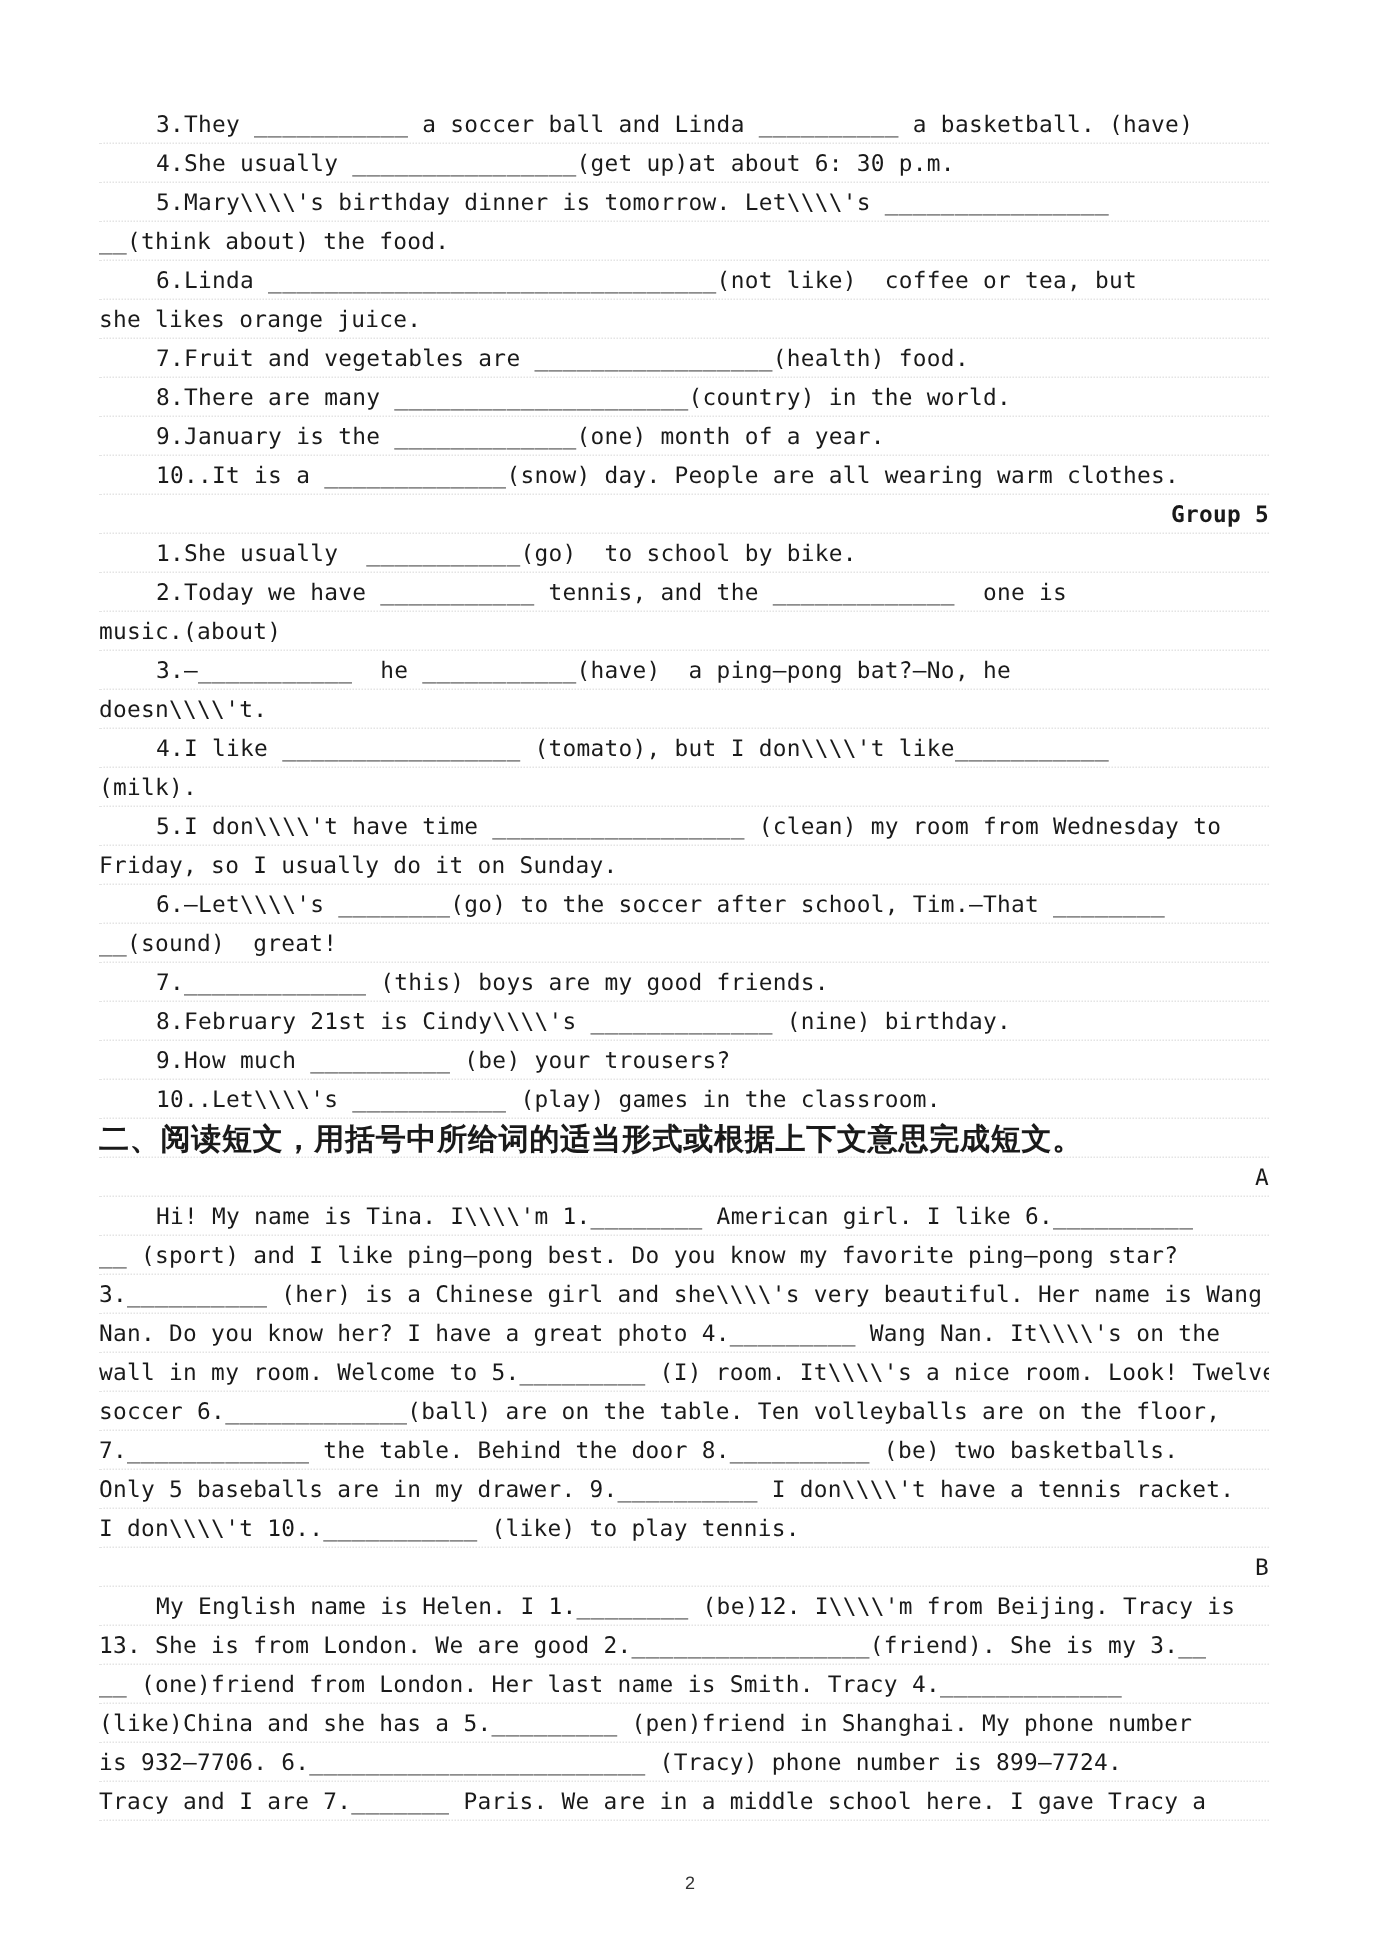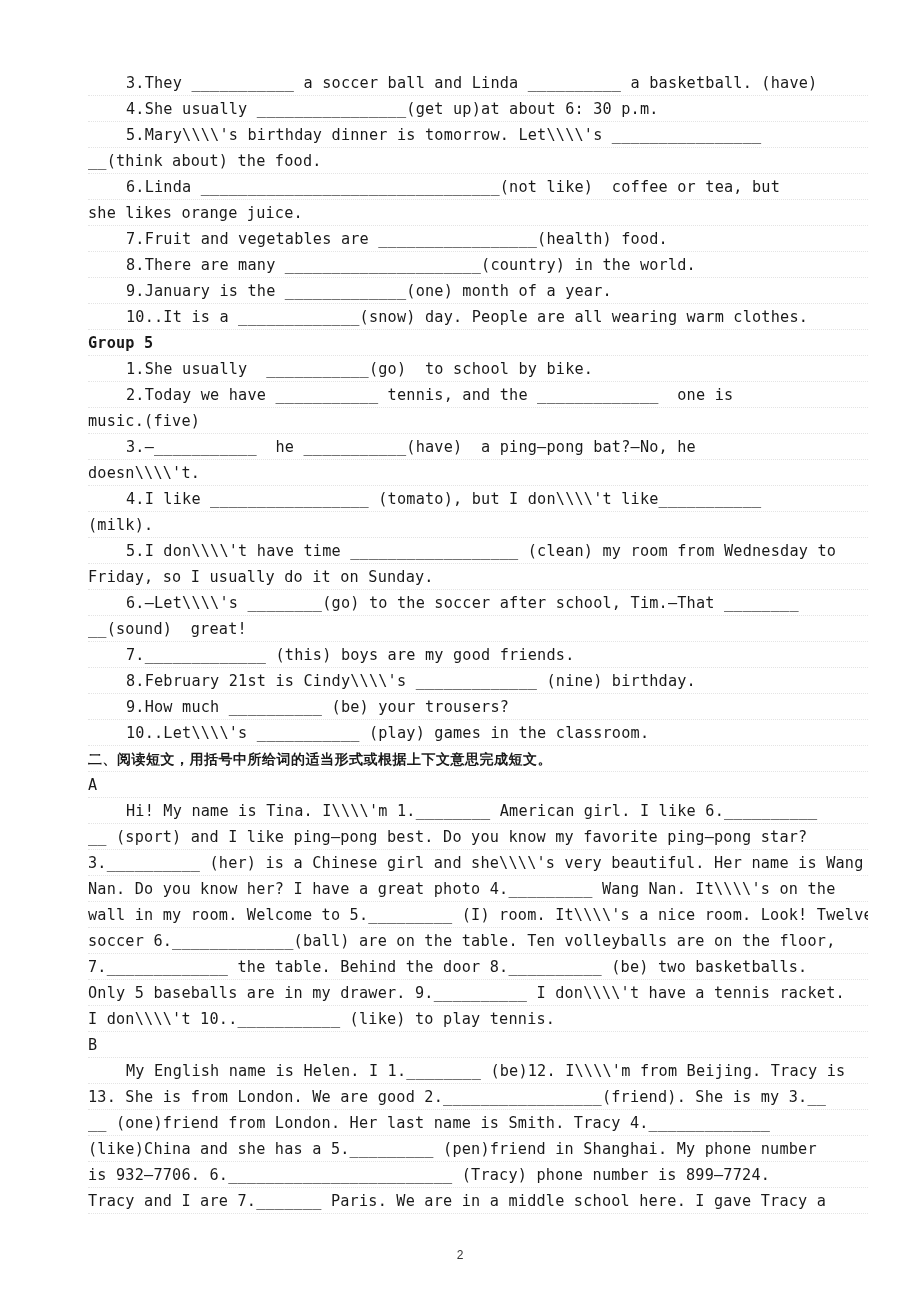--- a/index.html
+++ b/index.html
@@ -1,29 +1,29 @@
 <!DOCTYPE html>
 <html><head>
   <meta charset="utf-8">
   <style>
     html, body { margin: 0; padding: 0; background: #ffffff; }
     body { width: 920px; height: 1302px; position: relative; overflow: hidden; }
     .page {
-      position: absolute; left: 88px; top: 70px; width: 780px;
+      position: absolute; left: 66px; top: 70px; width: 780px;
       font-family: "DejaVu Sans Mono", "Liberation Mono", monospace;
       font-size: 15.2px; color: #1a1a1a; letter-spacing: 0.2px;
     }
     .line {
       height: 26px; line-height: 26px; white-space: pre; overflow: hidden;
       border-bottom: 1px dotted #e4e4e4; box-sizing: border-box;
     }
     .indent { padding-left: 38px; }
-    .center { text-align: left; }
+    .center { text-align: right; }
     .bold { font-weight: bold; }
-    .cn { font-family: "DejaVu Sans", sans-serif; font-weight: bold; font-size: 14px; letter-spacing: 0.5px; }
+    .cn { font-family: "DejaVu Sans", sans-serif; font-weight: bold; font-size: 20px; letter-spacing: 0.5px; }
     .footer {
       position: absolute; top: 1248px; left: 0; width: 920px; text-align: center;
       font-family: "Liberation Sans", sans-serif; font-size: 12px; color: #333;
     }
   </style>
 </head>
 <body>
 
 <div class="page">
 
@@ -37,21 +37,21 @@
     <div class="line indent"><span>7.</span><span>Fruit and vegetables are _________________(health) food.</span></div>
     <div class="line indent"><span>8.</span><span>There are many _____________________(country) in the world.</span></div>
     <div class="line indent"><span>9.</span><span>January is the _____________(one) month of a year.</span></div>
     <div class="line indent"><span>10.</span><span>.It is a _____________(snow) day. People are all wearing warm clothes.</span></div>
   </div>
 
   <div>
     <div class="line center bold">Group 5</div>
     <div class="line indent"><span>1.</span><span>She usually  ___________(go)  to school by bike.</span></div>
     <div class="line indent"><span>2.</span><span>Today we have ___________ tennis, and the _____________  one is</span></div>
-    <div class="line">music.(five)</div>
+    <div class="line">music.(about)</div>
     <div class="line indent"><span>3.</span><span>—___________  he ___________(have)  a ping—pong bat?—No, he</span></div>
     <div class="line">doesn\\\\'t.</div>
     <div class="line indent"><span>4.</span><span>I like _________________ (tomato), but I don\\\\'t like___________</span></div>
     <div class="line">(milk).</div>
     <div class="line indent"><span>5.</span><span>I don\\\\'t have time __________________ (clean) my room from Wednesday to</span></div>
     <div class="line">Friday, so I usually do it on Sunday.</div>
     <div class="line indent"><span>6.</span><span>—Let\\\\'s ________(go) to the soccer after school, Tim.—That ________</span></div>
     <div class="line">__(sound)  great!</div>
     <div class="line indent"><span>7.</span><span>_____________ (this) boys are my good friends.</span></div>
     <div class="line indent"><span>8.</span><span>February 21st is Cindy\\\\'s _____________ (nine) birthday.</span></div>

